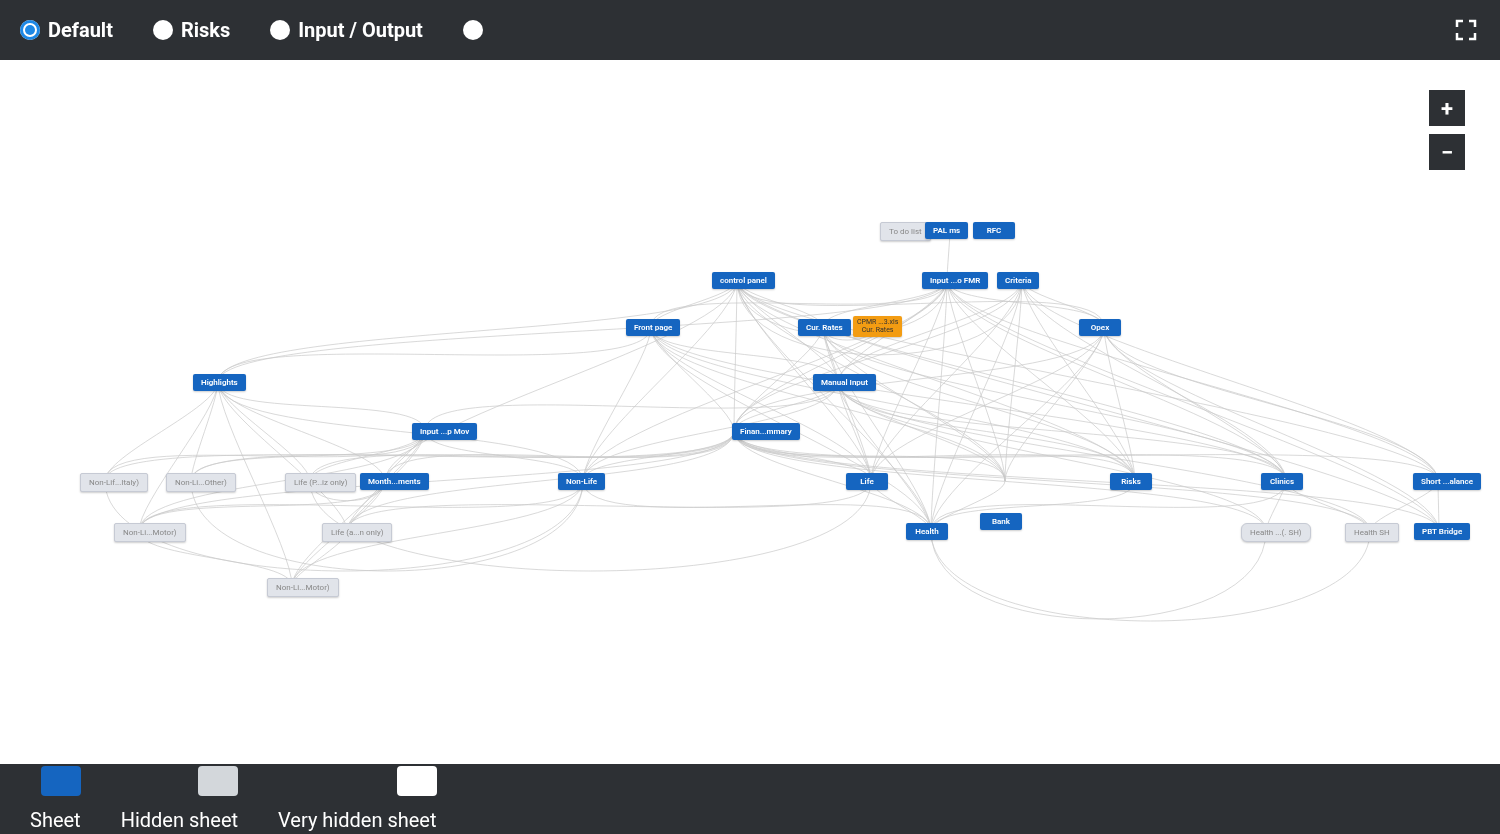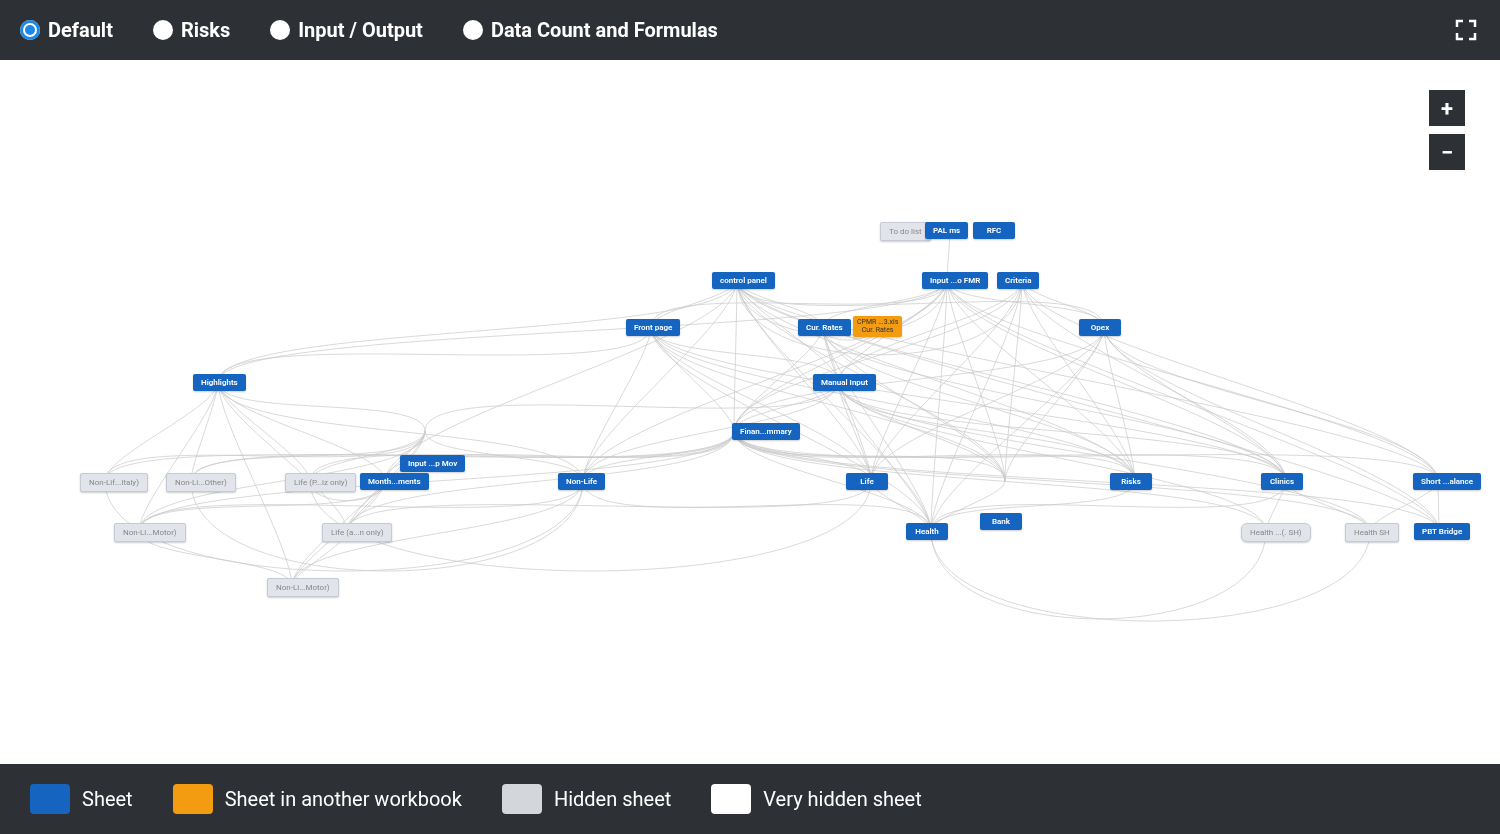--- a/index.html
+++ b/index.html
@@ -20,21 +20,21 @@
 .canvas { position: absolute; top: 60px; left: 0; right: 0; bottom: 70px; background: #fff; padding-left: 16px; }
 .node { position: absolute; padding: 4px 8px; border-radius: 2px; font-size: 8px; text-align: center; white-space: nowrap; min-width: 42px; display: flex; align-items: center; justify-content: center; box-shadow: 0 1px 2px rgba(0,0,0,0.2); cursor: pointer; }
 .node.sheet { background: #1565c0; color: #fff; font-weight: 600; }
 .node.hidden-sheet { background: #e1e4ea; color: #888; border: 1px solid #c6cad4; }
 .node.external-sheet { background: #f39c12; color: #333; font-size: 7px; line-height: 1.2; padding: 2px 4px; }
 
 svg.edges { position: absolute; top: 0; left: 0; width: 100%; height: 100%; pointer-events: none; }
 svg.edges path { fill: none; stroke: #c9c9c9; stroke-width: 1; opacity: 0.7; }
 
 .bottom-bar { position: absolute; bottom: 0; left: 0; right: 0; height: 70px; background: #2d3034; display: flex; align-items: center; padding: 0 30px; gap: 40px; }
-.legend-item { display: flex; align-items: center; gap: 12px; }
+.legend-item { display: flex; align-items: flex-end; gap: 12px; flex-direction: column; }
 .legend-swatch { width: 40px; height: 30px; border-radius: 4px; }
 .legend-swatch.sheet { background: #1565c0; }
 .legend-swatch.external { background: #f39c12; }
 .legend-swatch.hidden-s { background: #d3d7db; }
 .legend-swatch.very-hidden { background: #fff; }
 .legend-item .legend-label { color: #fff; font-size: 20px; }
 </style>
 </head>
 <body>
 
@@ -47,21 +47,20 @@
       <div class="radio-option">
         <span class="radio"></span>
         <span class="label">Risks</span>
       </div>
       <div class="radio-option">
         <span class="radio"></span>
         <span class="label">Input / Output</span>
       </div>
       <div class="radio-option">
         <span class="radio"></span>
-        <span class="label">Data Count and Formulas</span>
       </div>
     </div>
   <div class="fullscreen-btn">
     <svg viewBox="0 0 24 24" width="24" height="24" fill="none" stroke="#fff" stroke-width="2.5">
       <path d="M3 9 L3 3 L9 3 M15 3 L21 3 L21 9 M21 15 L21 21 L15 21 M9 21 L3 21 L3 15"></path>
     </svg>
   </div>
 </div>
 
 <div class="zoom-controls">
@@ -212,21 +211,21 @@
     <div class="node sheet" style="left: 997px; top: 212px;">Criteria</div>
     <div class="node sheet" style="left: 626px; top: 259px;">Front page</div>
     <div class="node sheet" style="left: 798px; top: 259px;">Cur. Rates</div>
     <div class="node external-sheet" style="left: 853px; top: 256px; flex-direction: column;">
       <div>CPMR ...3.xls</div>
       <div>Cur. Rates</div>
     </div>
     <div class="node sheet" style="left: 1079px; top: 259px;">Opex</div>
     <div class="node sheet" style="left: 193px; top: 314px;">Highlights</div>
     <div class="node sheet" style="left: 813px; top: 314px;">Manual Input</div>
-    <div class="node sheet" style="left: 400px; top: 363px; margin-top: 32px;">Input ...p Mov</div>
+    <div class="node sheet" style="left: 412px; top: 363px;">Input ...p Mov</div>
     <div class="node sheet" style="left: 732px; top: 363px;">Finan...mmary</div>
     <div class="node hidden-sheet" style="left: 80px; top: 413px;">Non-Lif...Italy)</div>
     <div class="node hidden-sheet" style="left: 166px; top: 413px;">Non-Li...Other)</div>
     <div class="node hidden-sheet" style="left: 285px; top: 413px;">Life (P...iz only)</div>
     <div class="node sheet" style="left: 360px; top: 413px;">Month...ments</div>
     <div class="node sheet" style="left: 558px; top: 413px;">Non-Life</div>
     <div class="node sheet" style="left: 846px; top: 413px;">Life</div>
     <div class="node sheet" style="left: 980px; top: 413px; margin-top: 40px;">Bank</div>
     <div class="node sheet" style="left: 1110px; top: 413px;">Risks</div>
     <div class="node sheet" style="left: 1261px; top: 413px;">Clinics</div>
@@ -239,24 +238,20 @@
     <div class="node sheet" style="left: 1414px; top: 463px;">PBT Bridge</div>
     <div class="node hidden-sheet" style="left: 267px; top: 518px;">Non-Li...Motor)</div>
   </div>
 
 <div class="bottom-bar" id="legend-bar">
     <div class="legend-item">
       <div class="legend-swatch sheet"></div>
       <span class="legend-label">Sheet</span>
     </div>
     <div class="legend-item">
-      <div class="legend-swatch external"></div>
-      <span class="legend-label">Sheet in another workbook</span>
-    </div>
-    <div class="legend-item">
       <div class="legend-swatch hidden-s"></div>
       <span class="legend-label">Hidden sheet</span>
     </div>
     <div class="legend-item">
       <div class="legend-swatch very-hidden"></div>
       <span class="legend-label">Very hidden sheet</span>
     </div>
   </div>
 
 </body></html>

